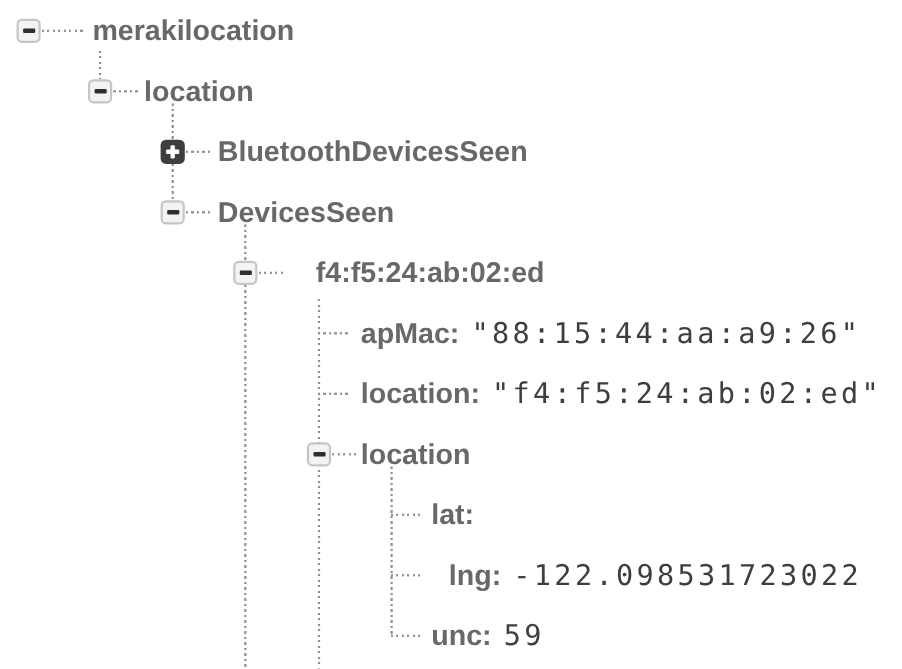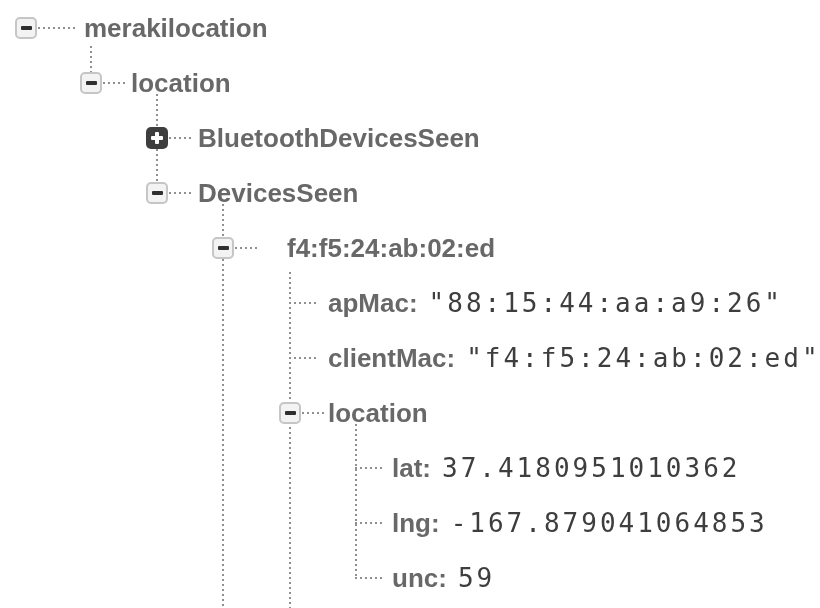--- a/index.html
+++ b/index.html
@@ -155,46 +155,45 @@
     <span class="hconn" style="left:289px; width:30px;"></span>
     <span class="kv" style="left:328px;">
       <span class="key">apMac:</span>
       <span class="val">"88:15:44:aa:a9:26"</span>
     </span>
   </div>
 
   <div class="row" style="top:330px;">
     <span class="hconn" style="left:289px; width:30px;"></span>
     <span class="kv" style="left:328px;">
-      <span class="key">clientMac:</span>
+      <span class="key">location:</span>
       <span class="val">"f4:f5:24:ab:02:ed"</span>
     </span>
   </div>
 
   <div class="row" style="top:385px;">
     <span class="toggle expanded" style="left:279px;">
         <span class="minus-bar"></span>
       </span>
     <span class="hconn" style="left:302px; width:22px;"></span>
     <span class="nlabel" style="left:328px;">location</span>
   </div>
 
   <div class="row" style="top:440px;">
     <span class="hconn" style="left:355px; width:30px;"></span>
     <span class="kv" style="left:392px;">
       <span class="key">lat:</span>
-      <span class="val">37.4180951010362</span>
     </span>
   </div>
 
   <div class="row" style="top:495px;">
     <span class="hconn" style="left:355px; width:30px;"></span>
-    <span class="kv" style="left:392px;">
+    <span class="kv" style="left:408px;">
       <span class="key">lng:</span>
-      <span class="val">-167.879041064853</span>
+      <span class="val">-122.098531723022</span>
     </span>
   </div>
 
   <div class="row" style="top:550px;">
     <span class="hconn" style="left:355px; width:30px;"></span>
     <span class="kv" style="left:392px;">
       <span class="key">unc:</span>
       <span class="val">59</span>
     </span>
   </div>

